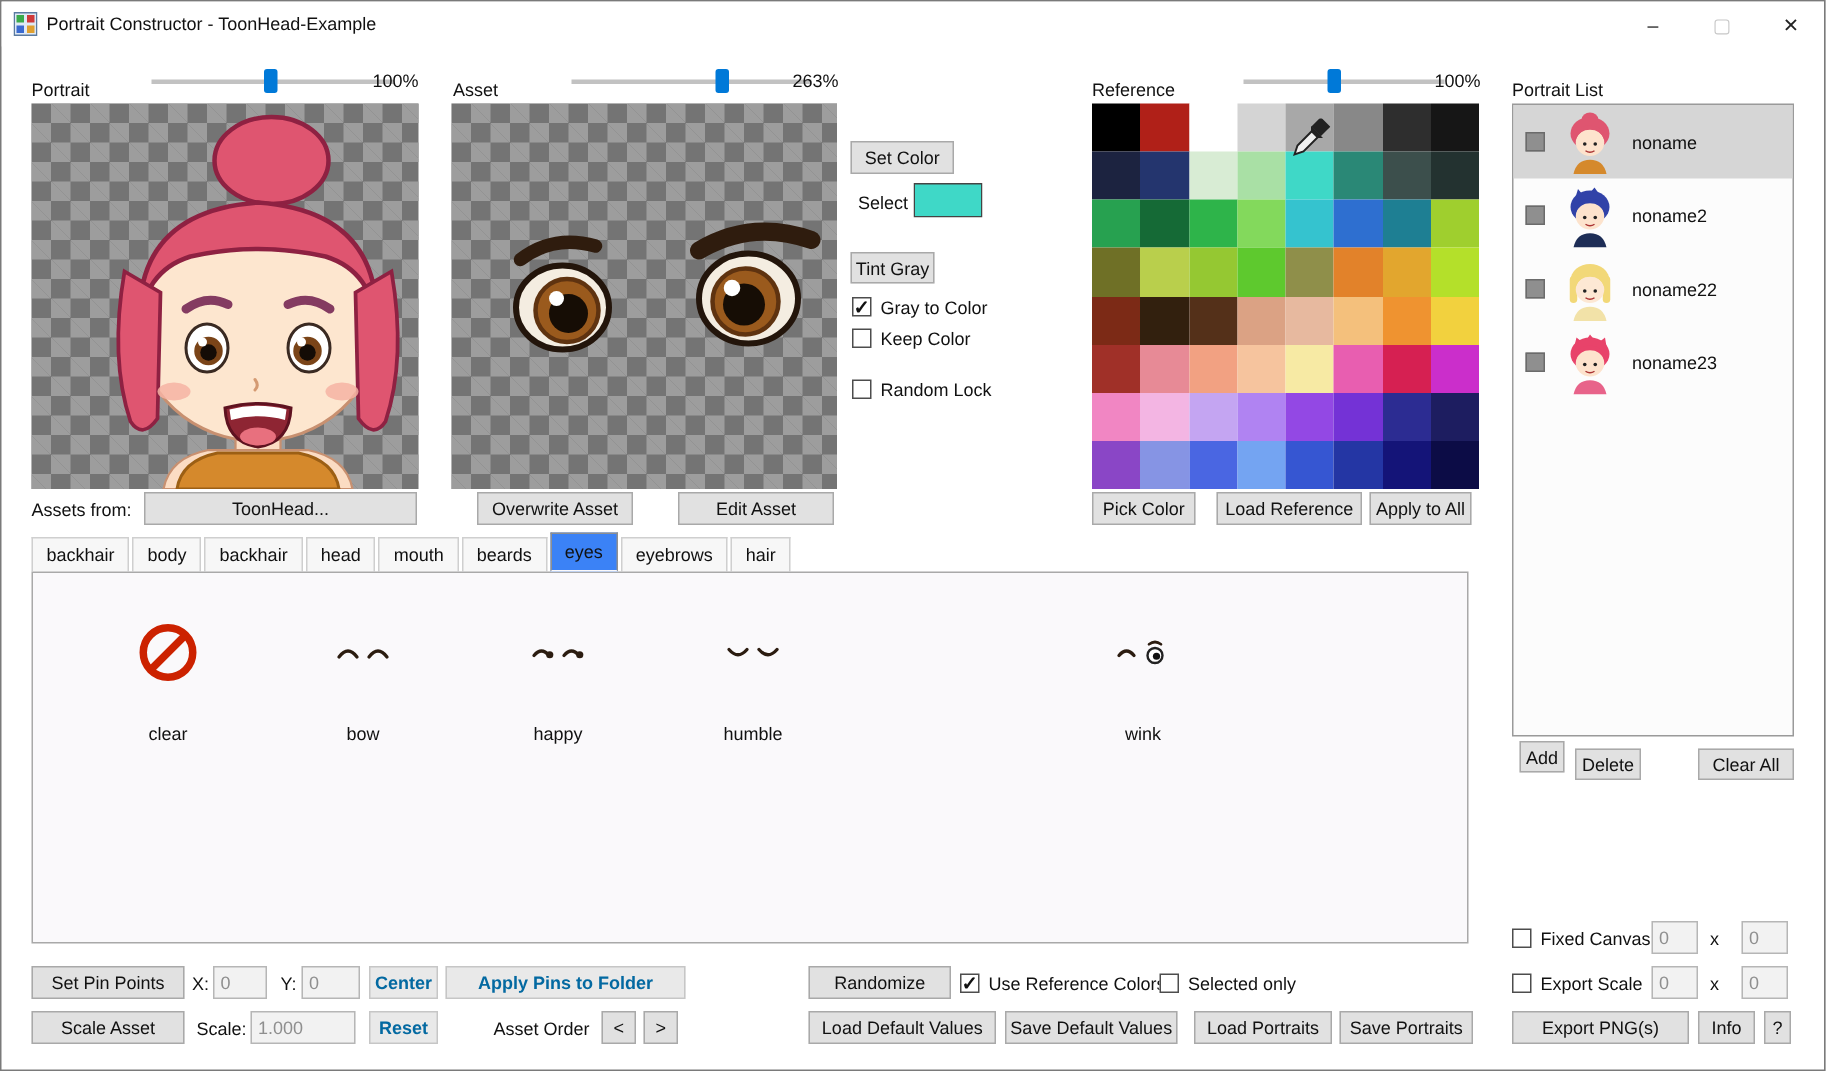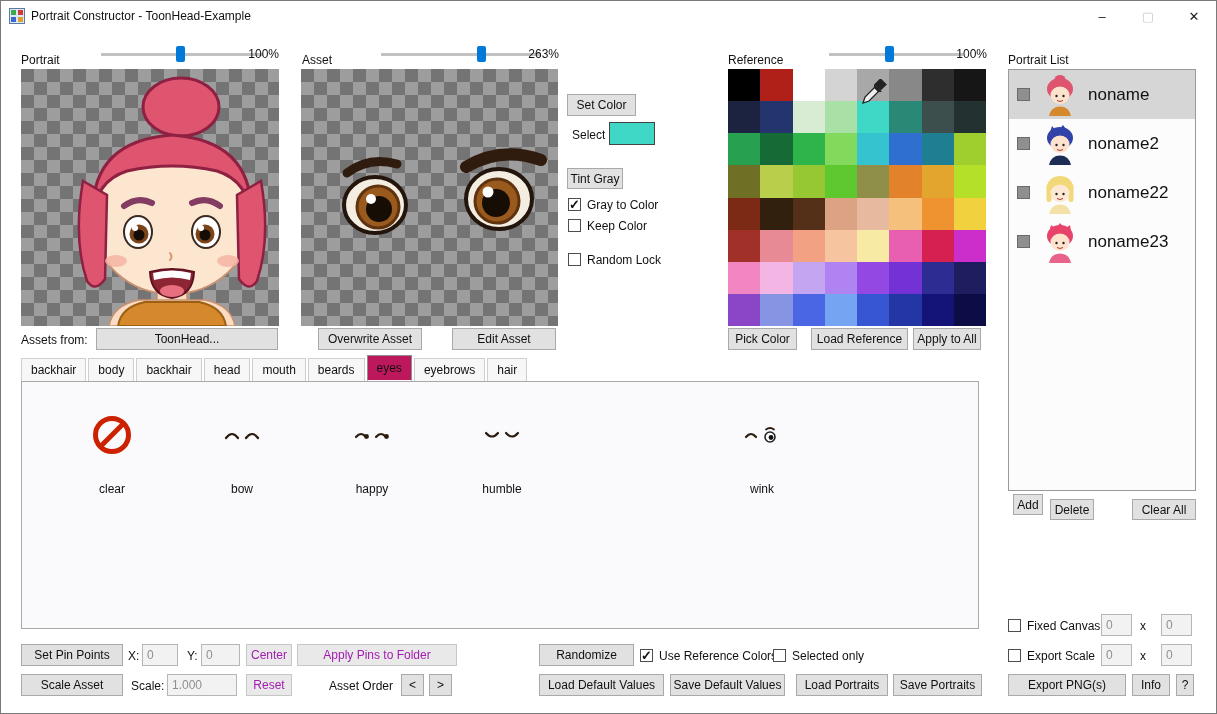--- a/index.html
+++ b/index.html
@@ -9,21 +9,21 @@
   
   .titlebar { position: absolute; left:0; top:0; width:100%; height:30px; background:#fff; }
   .app-icon { position:absolute; left:8px; top:7px; width:16px; height:16px; }
   .title-text { position:absolute; left:30px; top:0; height:30px; line-height:30px; font-size:12px; }
   .win-btn { position:absolute; top:0; height:30px; display:flex; align-items:center; justify-content:center; font-size:13px; color:#222; }
 
   .lbl { position:absolute; font-size:12px; white-space:nowrap; color:#111; }
   .lbl.right { text-align:right; }
 
   .btn { position:absolute; display:flex; align-items:center; justify-content:center; background:#e1e1e1; border:1px solid #a9a9a9; font-size:12px; color:#111; white-space:nowrap; cursor:default; }
-  .btn.disabled { color:#a21caf; border-color:#c6c6c6; background:#e9e9e9; }
+  .btn.disabled { color:#0369a1; border-color:#c6c6c6; background:#e9e9e9;font-weight:bold; }
 
   .num { position:absolute; background:#f2f2f2; border:1px solid #b6b6b6; color:#8f8f8f; font-size:12px; font-family:"Liberation Sans",sans-serif; padding:0 4px; }
 
   .slider { position:absolute; height:18px; }
   .slider-track { position:absolute; left:0; right:0; top:8px; height:3px; background:#c2c2c2; }
   .slider-thumb { position:absolute; top:1px; width:9px; height:16px; background:#0079d8; border-radius:2px; }
 
   .checker { position:absolute; background-color:#747474;
     background-image:
       linear-gradient(45deg,#9d9d9d 25%,transparent 25%,transparent 75%,#9d9d9d 75%),
@@ -37,25 +37,25 @@
 
   .palette { position:absolute; display:grid; grid-template-columns:repeat(8,1fr); grid-template-rows:repeat(8,1fr); }
   .pal-cell { width:100%; height:100%; }
   .eyedropper { position:absolute; pointer-events:none; }
 
   .plist { position:absolute; background:#fcfcfc; border:1px solid #9a9a9a; overflow:hidden; }
   .plist-row { position:relative; height:49px; display:flex; align-items:center; }
   .plist-row.selected { background:#d6d6d6; }
   .lock-sq { width:13px; height:13px; background:#8f8f8f; border:1px solid #6b6b6b; margin-left:8px; flex:0 0 13px; }
   .avatar { margin-left:12px; flex:0 0 36px; }
-  .plist-name { margin-left:10px; font-size:17px; }
+  .plist-name { margin-left:10px; font-size:12px; }
 
   .tabstrip { position:absolute; display:flex; align-items:flex-end; }
   .tab { height:23px; line-height:22px; padding:0 9px; background:#f7f7f7; border:1px solid #cfcfcf; border-bottom:none; font-size:12px; margin-right:2px; }
-  .tab.selected { height:26px; line-height:24px; background:#be185d; border:1px solid #8f8f8f; border-bottom:1px solid #faf9fb; z-index:3; position:relative; }
+  .tab.selected { height:26px; line-height:24px; background:#3b82f6; border:1px solid #8f8f8f; border-bottom:1px solid #faf9fb; z-index:3; position:relative; }
 
   .asset-box { position:absolute; background:#faf9fb; border:1px solid #a9a9a9; }
   .asset-item { position:absolute; top:2px; width:130px; height:116px; }
   .asset-item.selected { background:#d2d2d2; }
   .asset-icon { position:absolute; left:0; right:0; top:14px; height:74px; display:flex; align-items:center; justify-content:center; }
   .asset-label { position:absolute; left:0; right:0; bottom:4px; text-align:center; font-size:12px; }
 
   .swatch { position:absolute; }
 </style>
 </head>

